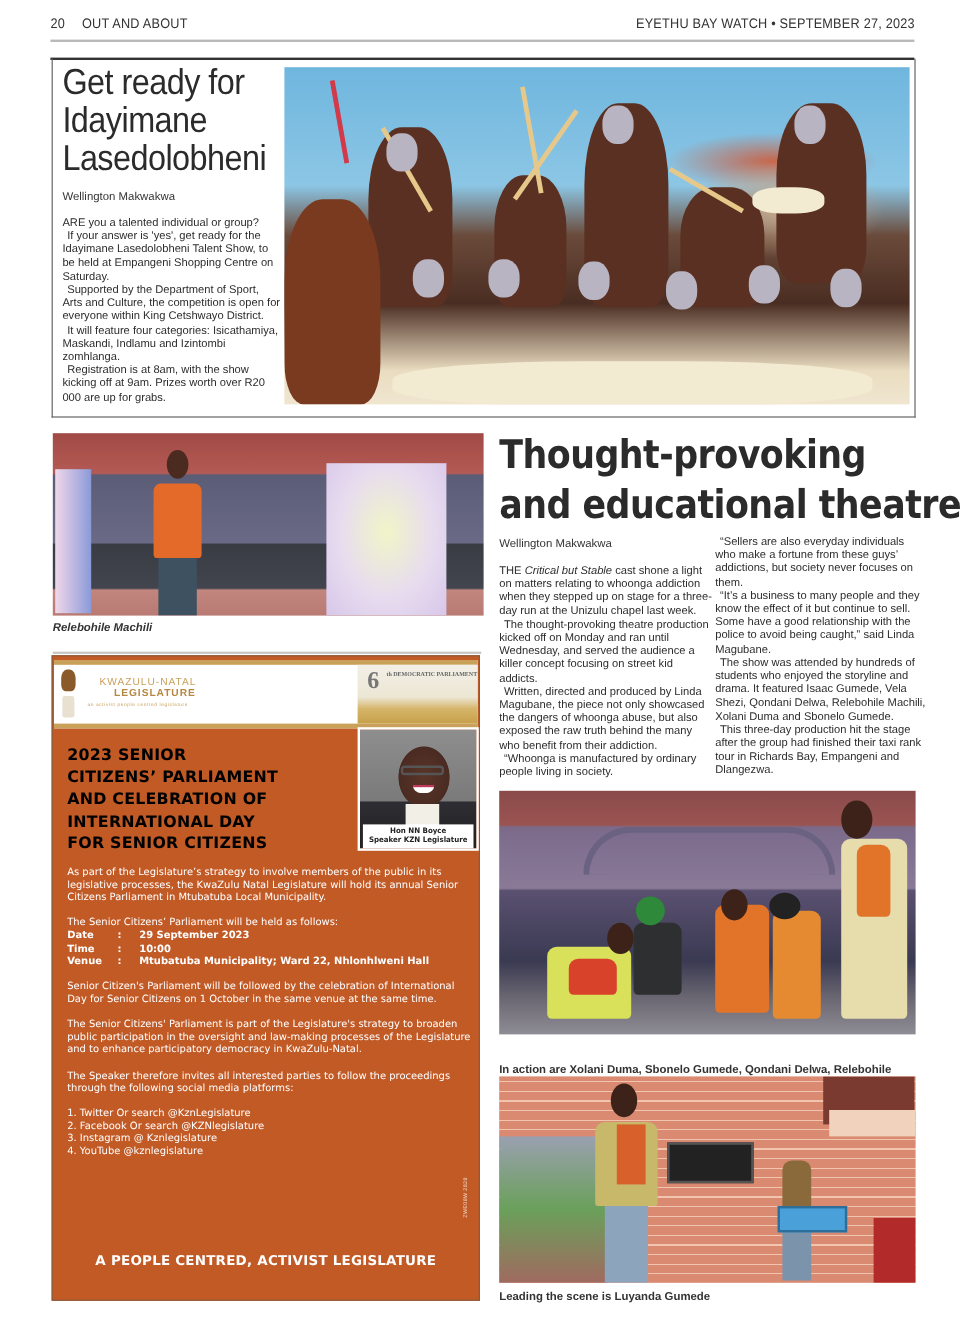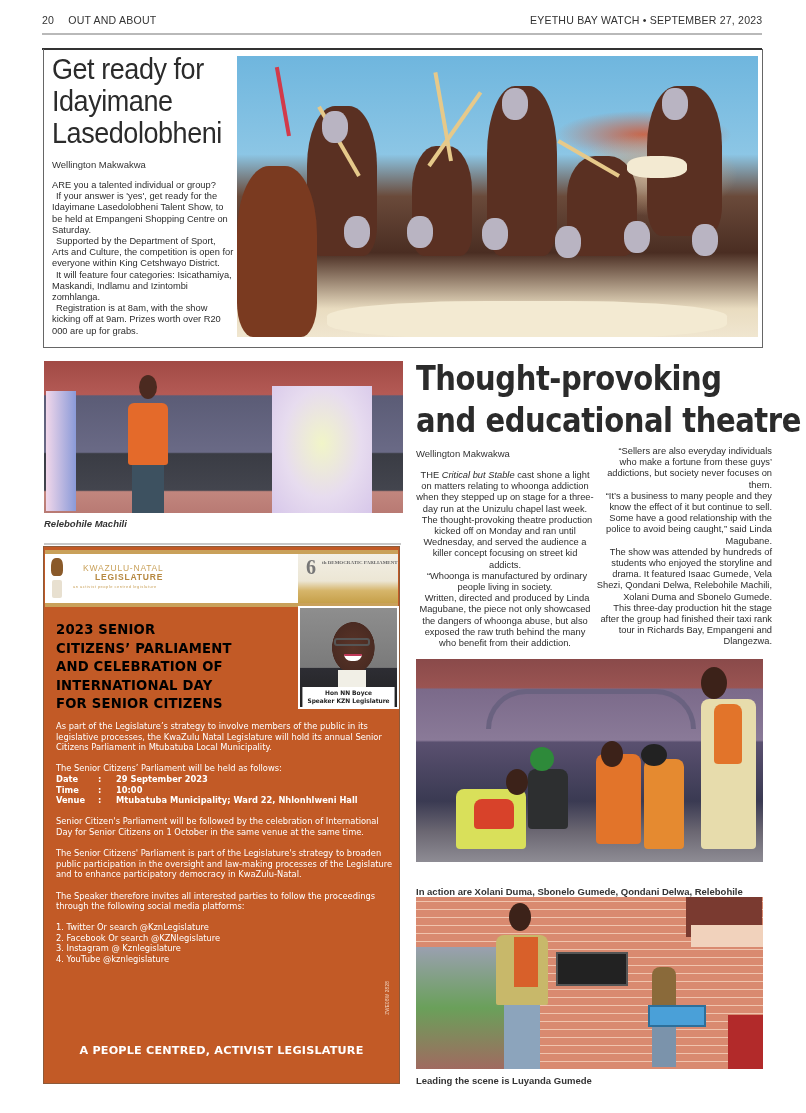--- a/index.html
+++ b/index.html
@@ -68,22 +68,22 @@
   .ad-body .row { display: flex; font-weight: bold; }
   .ad-body .row .k { width: 42px; }
   .ad-body .row .sep { width: 18px; }
   .ad-body ol { list-style: none; }
   .ad-code { position: absolute; left: 341px; top: 434px; font-size: 4.5px; color: #f1d6c4; writing-mode: vertical-rl; transform: rotate(180deg); letter-spacing: 0.3px; }
   .ad-footer { position: absolute; left: 0; top: 496px; width: 355px; text-align: center; font-family: "DejaVu Sans", sans-serif; font-weight: bold; font-size: 11.2px; line-height: 15px; color: #fff; letter-spacing: 0.2px; }
 
   
   .theatre-headline { position: absolute; left: 416px; top: 358px; font-family: "DejaVu Sans", sans-serif; font-weight: bold; font-size: 33px; line-height: 42px; color: #2b2b2b; letter-spacing: -0.5px; transform: scaleX(0.88); transform-origin: left; white-space: nowrap; }
   .theatre-byline { position: absolute; left: 416px; top: 448px; }
-  .col-left { position: absolute; left: 416px; top: 470px; width: 178px; text-align: center; }
-  .col-right { position: absolute; left: 596px; top: 446px; width: 176px; text-align: right; }
+  .col-left { position: absolute; left: 416px; top: 470px; width: 178px; }
+  .col-right { position: absolute; left: 596px; top: 446px; width: 176px; }
 
   .photo-action { position: absolute; left: 416px; top: 659px; width: 347px; height: 203px; overflow: hidden;
     background: linear-gradient(180deg, #8a4a4a 0%, #9a5452 14%, #7b6a8a 15%, #8a7a98 40%, #5a5070 41%, #3a3a52 70%, #6b6772 85%, #8e8c94 100%); }
   .photo-action .bridge { position: absolute; left: 70px; top: 30px; width: 210px; height: 40px; border: 5px solid #6a6280; border-bottom: none; border-radius: 120px 120px 0 0; }
   .photo-action .p { position: absolute; border-radius: 8px 8px 4px 4px; }
   .photo-action .h { position: absolute; border-radius: 50%; background: #3c2219; }
   .caption-action { position: absolute; left: 416px; top: 886px; width: 350px; font-size: 9.5px; line-height: 11.5px; font-weight: bold; color: #333; }
 
   .photo-lead { position: absolute; left: 416px; top: 897px; width: 347px; height: 172px; overflow: hidden;
     background: repeating-linear-gradient(0deg, #d98a70 0px, #d98a70 7px, #f0c4ae 7px, #f0c4ae 8px); }
@@ -223,22 +223,22 @@
 </div>
 
 <h2 class="theatre-headline">
   <div>Thought-provoking</div>
   <div>and educational theatre</div>
 </h2>
 <div class="byline theatre-byline">Wellington Makwakwa</div>
 <div class="body-text col-left">
   <p class="first"><span>THE </span><em>Critical but Stable</em><span> cast shone a light on matters relating to whoonga addiction when they stepped up on stage for a three-day run at the Unizulu chapel last week.</span></p>
   <p>The thought-provoking theatre production kicked off on Monday and ran until Wednesday, and served the audience a killer concept focusing on street kid addicts.</p>
+  <p>Written, directed and produced by Linda Magubane, the piece not only showcased the dangers of whoonga abuse, but also exposed the raw truth behind the many who benefit from their addiction.</p>
   <p>“Whoonga is manufactured by ordinary people living in society.</p>
-  <p>Written, directed and produced by Linda Magubane, the piece not only showcased the dangers of whoonga abuse, but also exposed the raw truth behind the many who benefit from their addiction.</p>
 </div>
 <div class="body-text col-right">
   <p>“Sellers are also everyday individuals who make a fortune from these guys’ addictions, but society never focuses on them.</p>
   <p>“It’s a business to many people and they know the effect of it but continue to sell. Some have a good relationship with the police to avoid being caught,” said Linda Magubane.</p>
   <p>The show was attended by hundreds of students who enjoyed the storyline and drama. It featured Isaac Gumede, Vela Shezi, Qondani Delwa, Relebohile Machili, Xolani Duma and Sbonelo Gumede.</p>
   <p>This three-day production hit the stage after the group had finished their taxi rank tour in Richards Bay, Empangeni and Dlangezwa.</p>
 </div>
 
 <div class="photo-action">
   <div class="bridge"></div>

